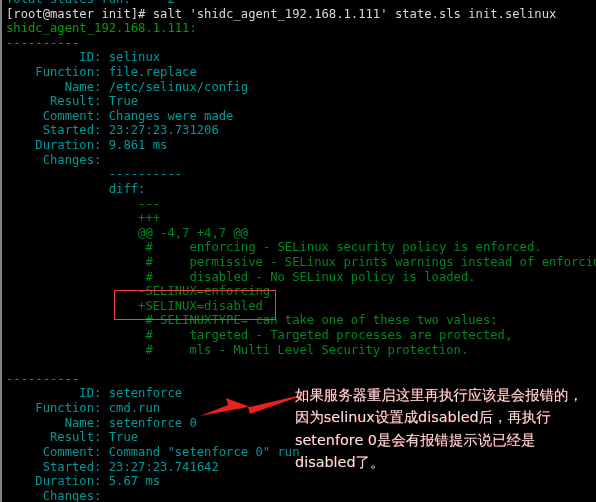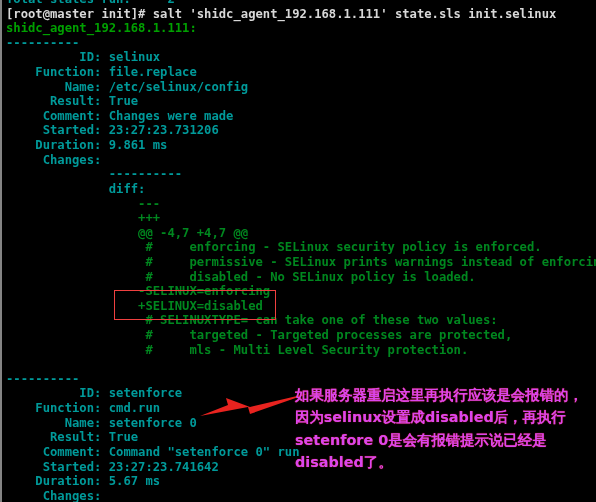--- a/index.html
+++ b/index.html
@@ -9,21 +9,20 @@
   }
   #screen {
     position: relative;
     width: 596px;
     height: 502px;
     background: #000000;
     overflow: hidden;
     border-left: 2px solid #848484;
     box-sizing: border-box;
     font-family: "DejaVu Sans Mono", "Liberation Mono", monospace;
-    font-weight: bold;
   }
   
   #term {
     position: absolute;
     left: 0;
     top: -8px;
     width: 596px;
     font-family: "DejaVu Sans Mono", "Liberation Mono", monospace;
     font-size: 12.2px;
     line-height: 14.62px;
@@ -52,21 +51,21 @@
     box-sizing: border-box;
     pointer-events: none;
   }
 
   
   #annotation {
     position: absolute;
     left: 293px;
     top: 384px;
     width: 300px;
-    color: #d946ef;
+    color: #e5e5e5;
     font-family: "DejaVu Sans", "Liberation Sans", sans-serif;
     font-size: 14.4px;
     line-height: 22.4px;
     letter-spacing: 0px;
     white-space: pre-wrap;
     text-shadow: 0 0 1px #e8231f;
   }
 
   
   #arrow {

